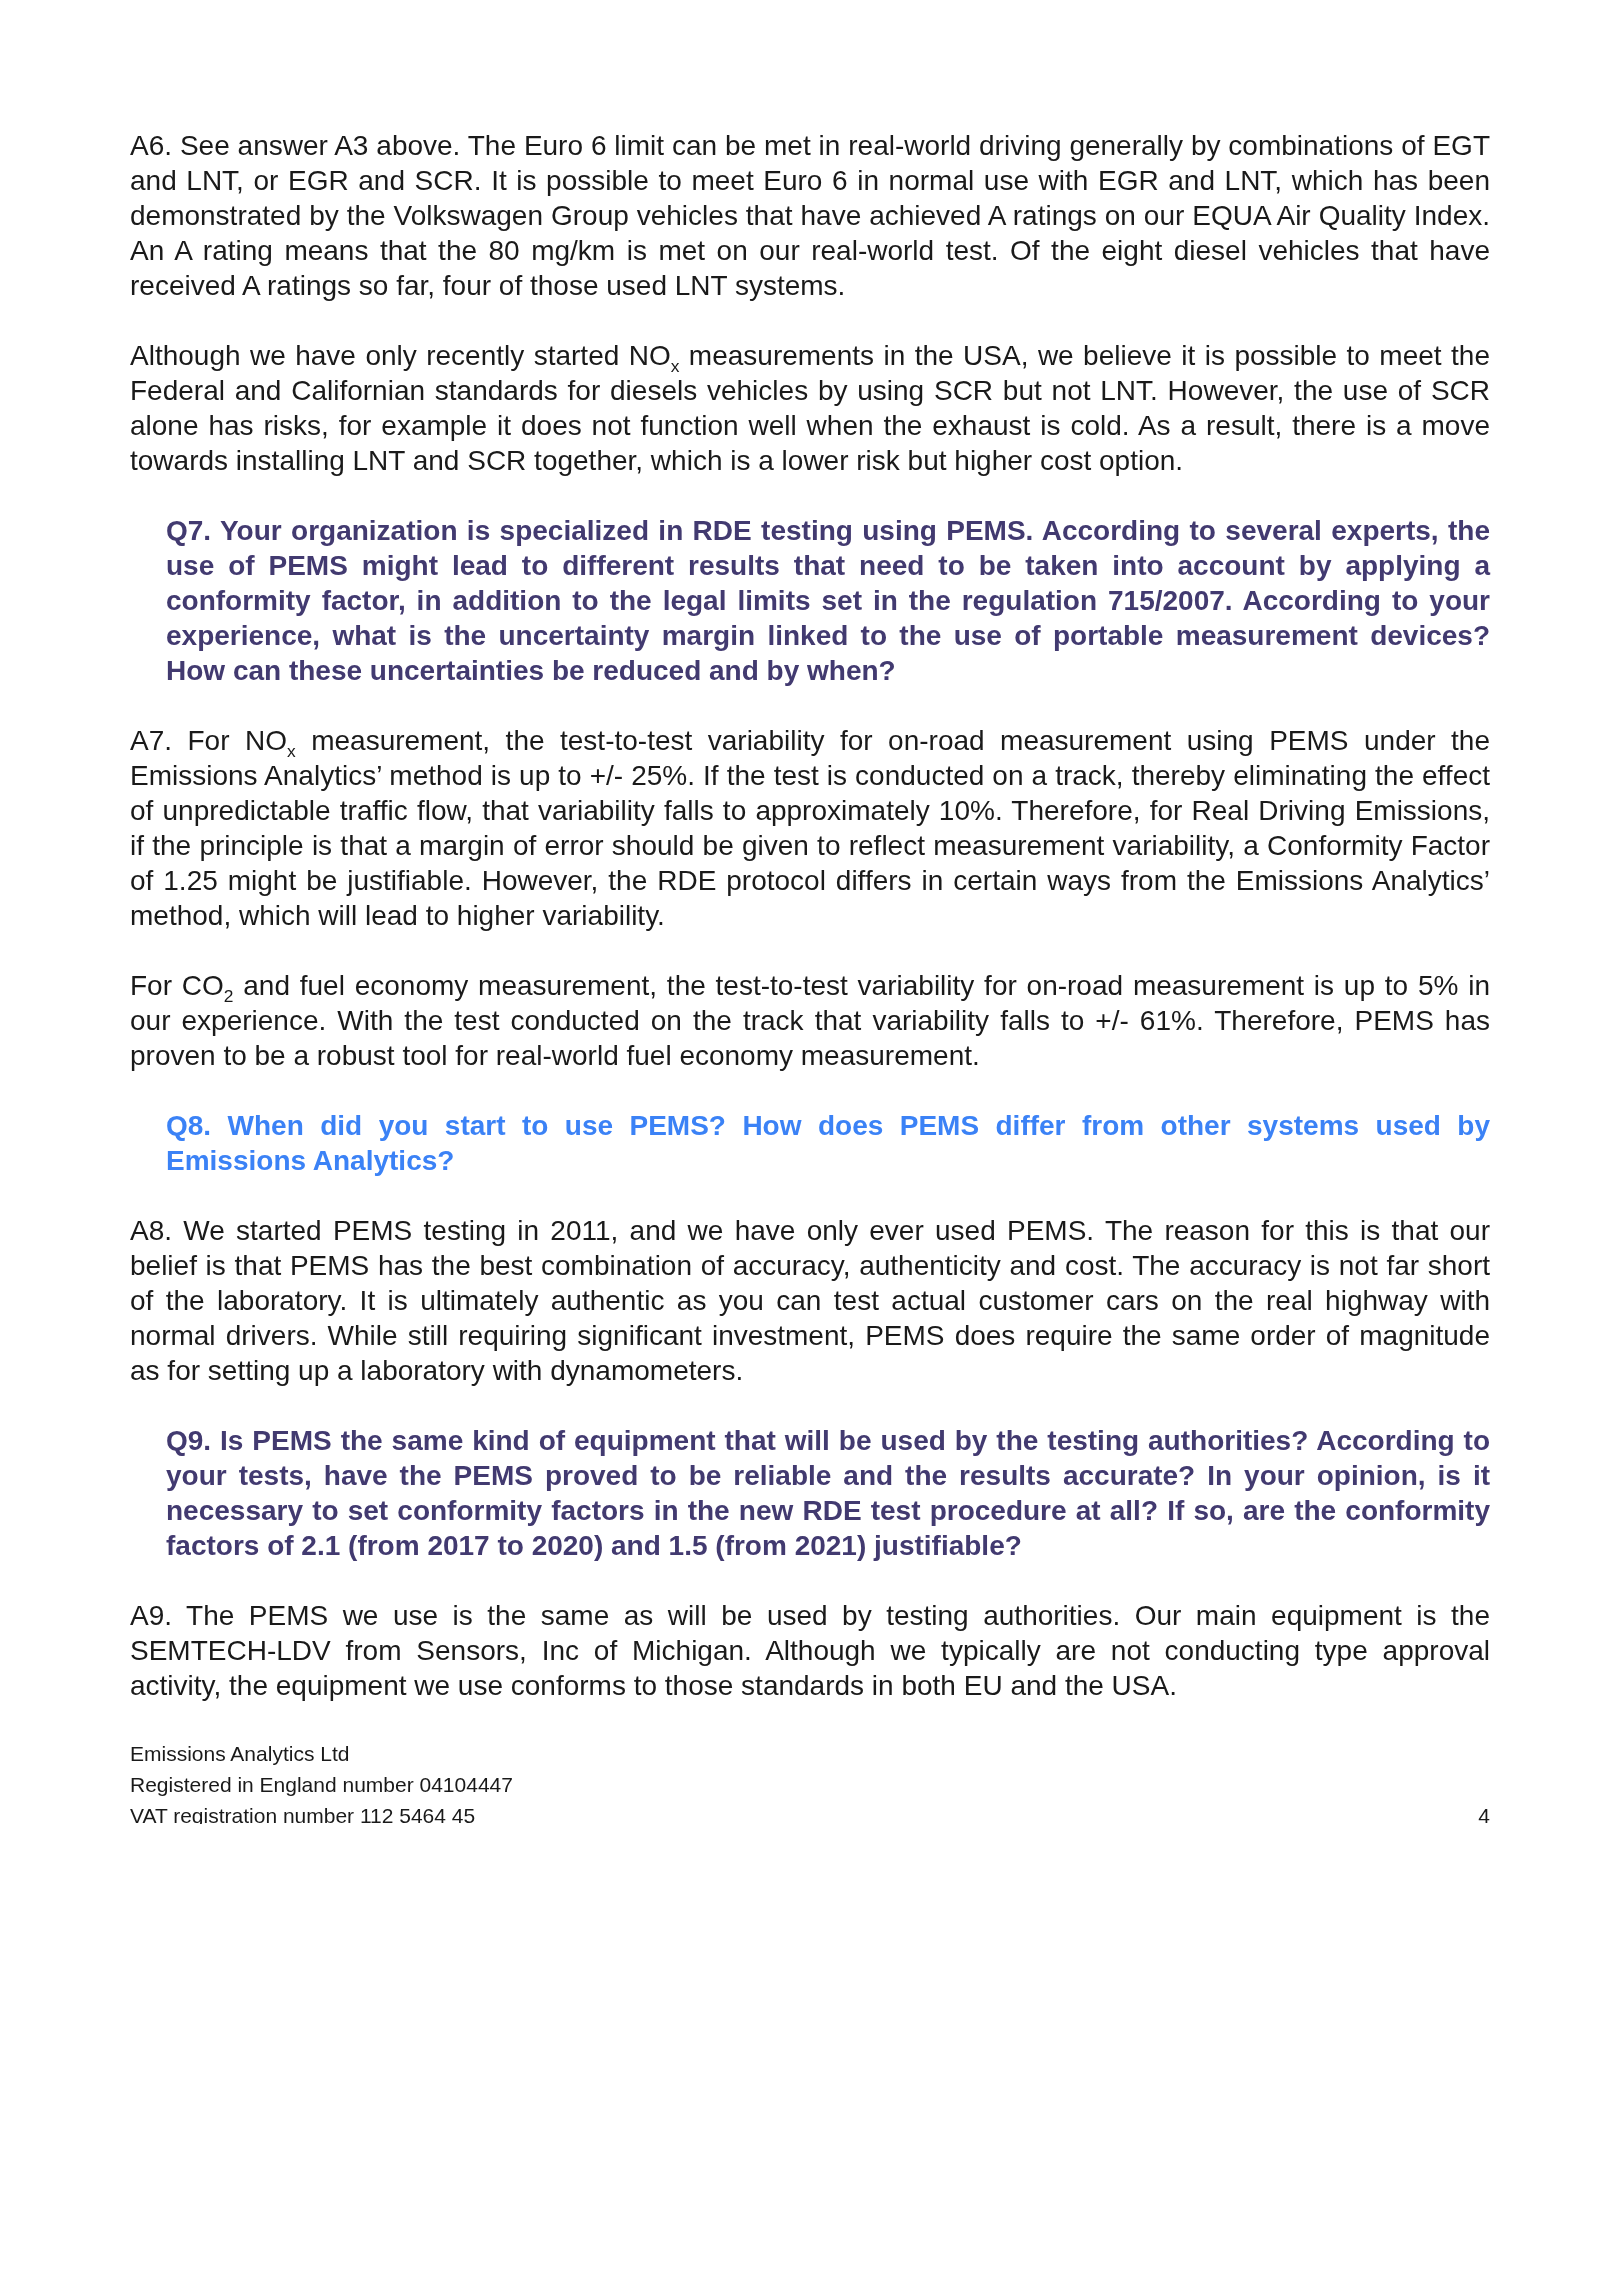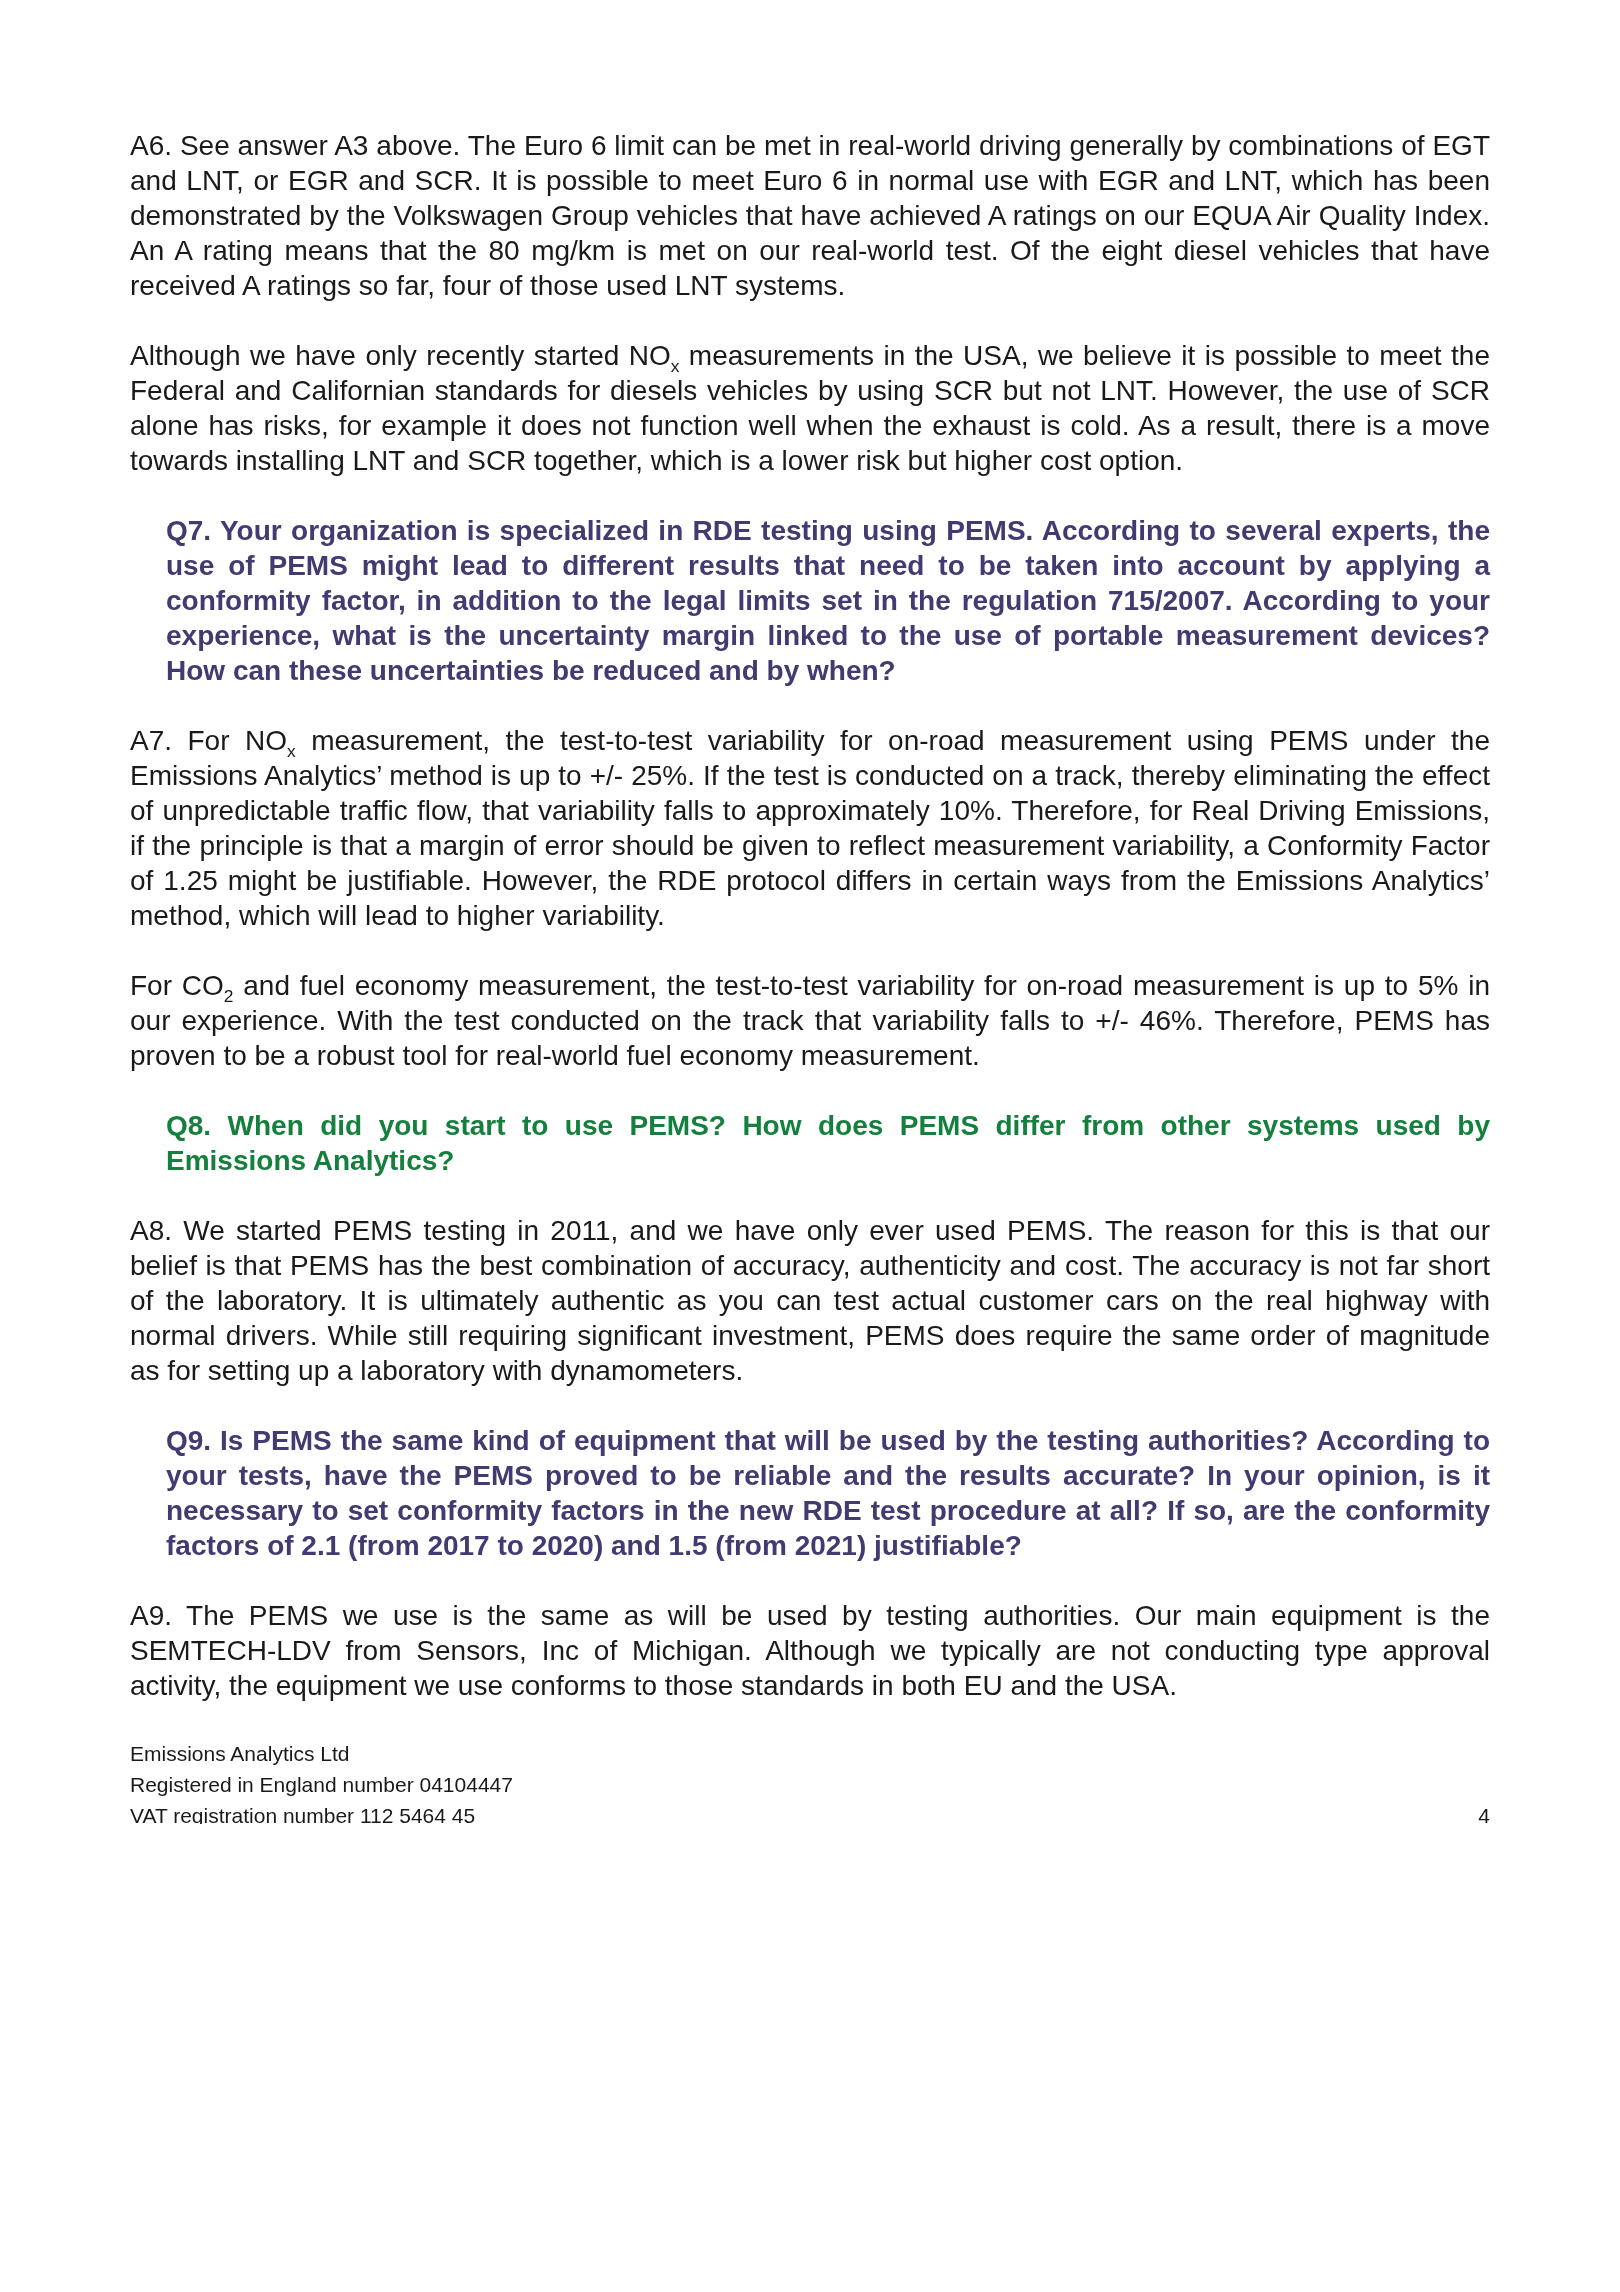--- a/index.html
+++ b/index.html
@@ -59,22 +59,22 @@
 </head>
 <body>
 
 <div class="page">
 
   <div class="doc-body">
       <p class="para answer"><span>A6. See answer A3 above.  The Euro 6 limit can be met in real-world driving generally by combinations of EGT and LNT, or EGR and SCR.  It is possible to meet Euro 6 in normal use with EGR and LNT, which has been demonstrated by the Volkswagen Group vehicles that have achieved A ratings on our EQUA Air Quality Index.  An A rating means that the 80 mg/km is met on our real-world test.  Of the eight diesel vehicles that have received A ratings so far, four of those used LNT systems.</span></p>
       <p class="para answer"><span>Although we have only recently started NO</span><sub>x</sub><span> measurements in the USA, we believe it is possible to meet the Federal and Californian standards for diesels vehicles by using SCR but not LNT.  However, the use of SCR alone has risks, for example it does not function well when the exhaust is cold.  As a result, there is a move towards installing LNT and SCR together, which is a lower risk but higher cost option.</span></p>
       <p class="para question" style="color: rgb(66, 58, 112);"><span>Q7. Your organization is specialized in RDE testing using PEMS. According to several experts, the use of PEMS might lead to different results that need to be taken into account by applying a conformity factor, in addition to the legal limits set in the regulation 715/2007. According to your experience, what is the uncertainty margin linked to the use of portable measurement devices? How can these uncertainties be reduced and by when?</span></p>
       <p class="para answer"><span>A7. For NO</span><sub>x</sub><span> measurement, the test-to-test variability for on-road measurement using PEMS under the Emissions Analytics’ method is up to +/- 25%.  If the test is conducted on a track, thereby eliminating the effect of unpredictable traffic flow, that variability falls to approximately 10%.  Therefore, for Real Driving Emissions, if the principle is that a margin of error should be given to reflect measurement variability, a Conformity Factor of 1.25 might be justifiable.  However, the RDE protocol differs in certain ways from the Emissions Analytics’ method, which will lead to higher variability.</span></p>
-      <p class="para answer"><span>For CO</span><sub>2</sub><span> and fuel economy measurement, the test-to-test variability for on-road measurement is up to 5% in our experience.  With the test conducted on the track that variability falls to +/- 46%.  Therefore, PEMS has proven to be a robust tool for real-world fuel economy measurement.</span></p>
-      <p class="para question" style="color: #15803d;"><span>Q8. When did you start to use PEMS? How does PEMS differ from other systems used by Emissions Analytics?</span></p>
+      <p class="para answer"><span>For CO</span><sub>2</sub><span> and fuel economy measurement, the test-to-test variability for on-road measurement is up to 5% in our experience.  With the test conducted on the track that variability falls to +/- 61%.  Therefore, PEMS has proven to be a robust tool for real-world fuel economy measurement.</span></p>
+      <p class="para question" style="color: #3b82f6;"><span>Q8. When did you start to use PEMS? How does PEMS differ from other systems used by Emissions Analytics?</span></p>
       <p class="para answer"><span>A8. We started PEMS testing in 2011, and we have only ever used PEMS.  The reason for this is that our belief is that PEMS has the best combination of accuracy, authenticity and cost.  The accuracy is not far short of the laboratory.  It is ultimately authentic as you can test actual customer cars on the real highway with normal drivers.  While still requiring significant investment, PEMS does require the same order of magnitude as for setting up a laboratory with dynamometers.</span></p>
       <p class="para question" style="color: rgb(66, 58, 112);"><span>Q9. Is PEMS the same kind of equipment that will be used by the testing authorities? According to your tests, have the PEMS proved to be reliable and the results accurate? In your opinion, is it necessary to set conformity factors in the new RDE test procedure at all? If so, are the conformity factors of 2.1 (from 2017 to 2020) and 1.5 (from 2021) justifiable?</span></p>
       <p class="para answer"><span>A9. The PEMS we use is the same as will be used by testing authorities.  Our main equipment is the SEMTECH-LDV from Sensors, Inc of Michigan.  Although we typically are not conducting type approval activity, the equipment we use conforms to those standards in both EU and the USA.</span></p>
     </div>
 
   <div class="footer">
     <span class="footer-line">Emissions Analytics Ltd</span>
     <span class="footer-line">Registered in England number 04104447</span>
     <div class="footer-last-row">
       <span class="footer-line">VAT registration number 112 5464 45</span>

